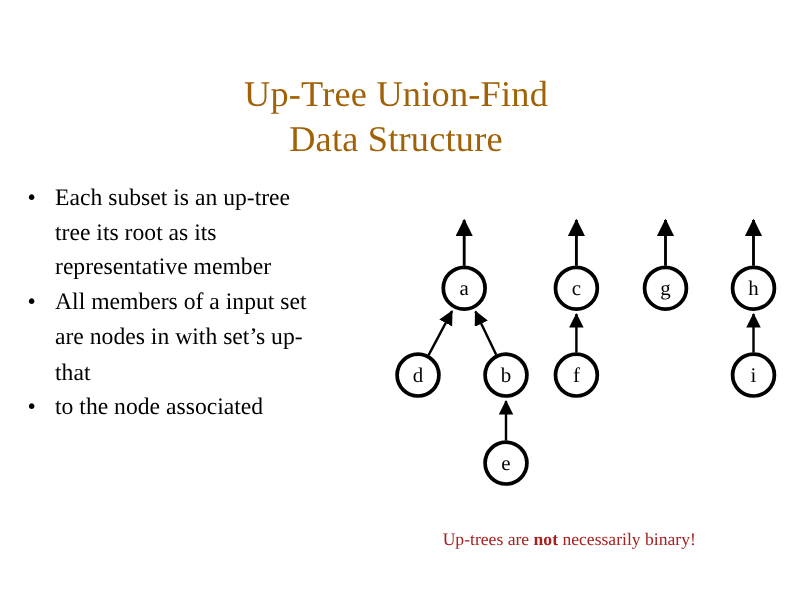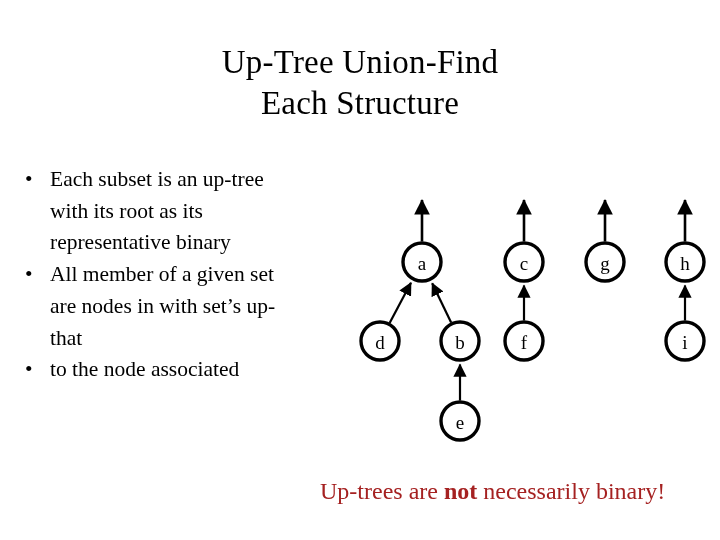--- a/index.html
+++ b/index.html
@@ -14,24 +14,24 @@
     background: #ffffff;
     overflow: hidden;
     font-family: "Liberation Serif", "DejaVu Serif", serif;
     -webkit-font-smoothing: none;
   }
 
   
   #title-block {
     position: absolute;
     left: 0;
-    top: 42px;
+    top: 66px;
     width: 720px;
     text-align: center;
-    color: #000000;
+    color: #a16207;
     font-size: 33px;
     line-height: 41px;
     letter-spacing: 0.2px;
   }
   #title-block .tline { display: block; }
 
   
   #body-list {
     position: absolute;
     left: 14px;
@@ -90,48 +90,49 @@
     stroke-width: 2.6;
     fill: none;
   }
 
   
   #footer-caption {
     position: absolute;
     left: 320px;
     top: 478px;
     width: 395px;
+    text-align: center;
     color: #a52121;
-    font-size: 24px;
+    font-size: 16px;
     line-height: 26px;
   }
   #footer-caption .em-not { font-weight: bold; }
 </style>
 </head>
 <body>
 
 <div id="slide">
 
   <div id="title-block">
     <span class="tline">Up-Tree Union-Find</span>
-    <span class="tline">Each Structure</span>
+    <span class="tline">Data Structure</span>
   </div>
 
   <div id="body-list">
 
     <div class="bullet-item">
       <span class="bullet-dot">•</span>
       <span class="bullet-text">Each subset is an up-tree</span>
-      <span class="bullet-text">with its root as its</span>
-      <span class="bullet-text">representative binary</span>
+      <span class="bullet-text">tree its root as its</span>
+      <span class="bullet-text">representative member</span>
     </div>
 
     <div class="bullet-item">
       <span class="bullet-dot">•</span>
-      <span class="bullet-text">All member of a given set</span>
+      <span class="bullet-text">All members of a input set</span>
       <span class="bullet-text">are nodes in with set’s up-</span>
       <span class="bullet-text">that</span>
     </div>
 
     <div class="bullet-item">
       <span class="bullet-dot">•</span>
       <span class="bullet-text">to the node associated</span>
     </div>
 
   </div>

